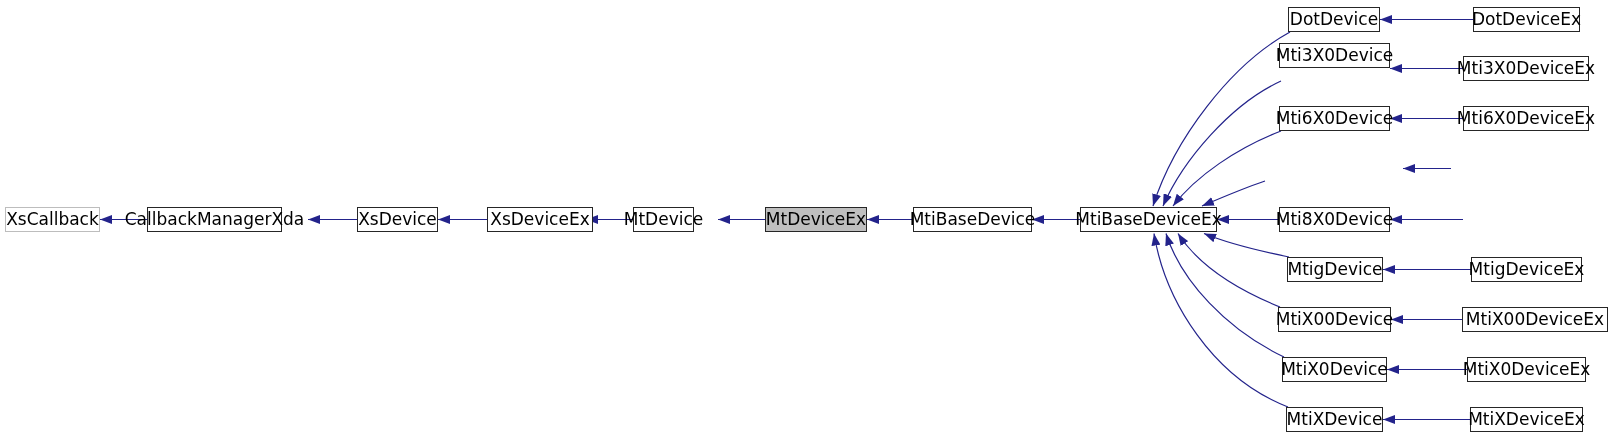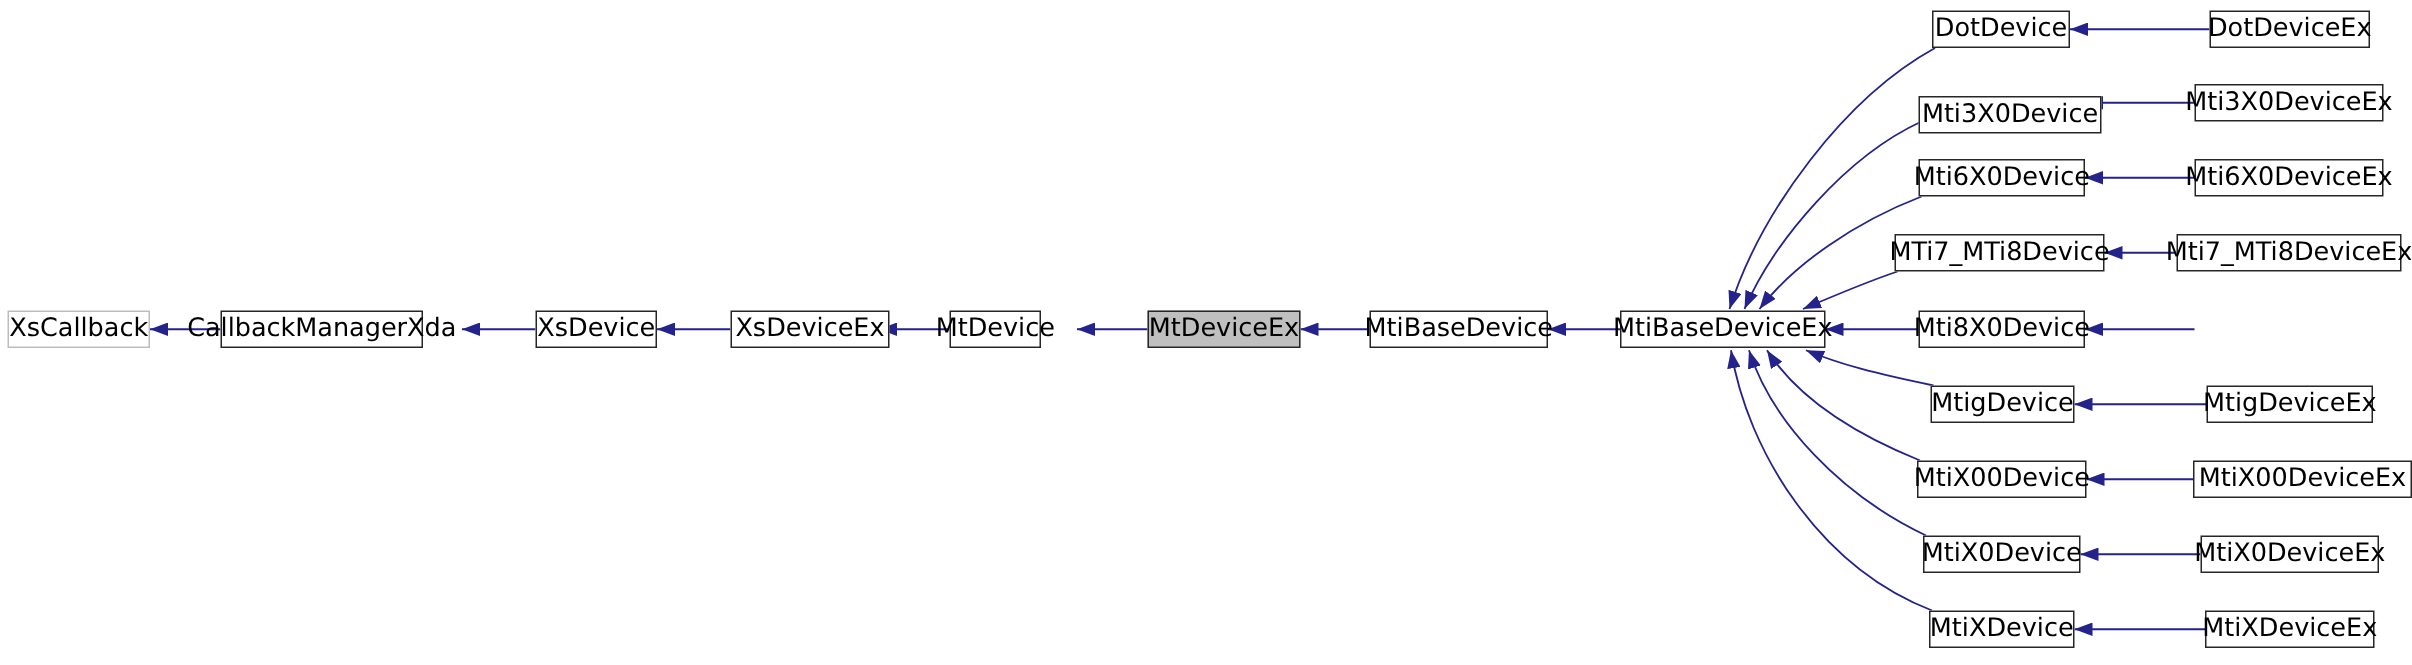--- a/index.html
+++ b/index.html
@@ -76,31 +76,29 @@
   <div class="node muted" style="left:5px;top:207px;width:95px">XsCallback</div>
   <div class="node" style="left:147px;top:207px;width:135px">CallbackManagerXda</div>
   <div class="node" style="left:357px;top:207px;width:81px">XsDevice</div>
   <div class="node" style="left:487px;top:207px;width:106px">XsDeviceEx</div>
   <div class="node" style="left:633px;top:207px;width:61px">MtDevice</div>
   <div class="node highlight" style="left:765px;top:207px;width:102px">MtDeviceEx</div>
   <div class="node" style="left:913px;top:207px;width:119px">MtiBaseDevice</div>
   <div class="node" style="left:1080px;top:207px;width:137px">MtiBaseDeviceEx</div>
 
   <div class="node" style="left:1288px;top:7px;width:92px">DotDevice</div>
-  <div class="node" style="left:1279px;top:64px;width:122px">Mti3X0Device</div>
+  <div class="node" style="left:1279px;top:43px;width:111px">Mti3X0Device</div>
   <div class="node" style="left:1279px;top:106px;width:111px">Mti6X0Device</div>
-  <div class="node" style="left:1263px;top:156px;width:140px">MTi7_MTi8Device</div>
   <div class="node" style="left:1279px;top:207px;width:111px">Mti8X0Device</div>
   <div class="node" style="left:1287px;top:257px;width:96px">MtigDevice</div>
   <div class="node" style="left:1278px;top:307px;width:113px">MtiX00Device</div>
   <div class="node" style="left:1282px;top:357px;width:105px">MtiX0Device</div>
   <div class="node" style="left:1286px;top:407px;width:97px">MtiXDevice</div>
 
   <div class="node" style="left:1473px;top:7px;width:107px">DotDeviceEx</div>
   <div class="node" style="left:1463px;top:56px;width:126px">Mti3X0DeviceEx</div>
   <div class="node" style="left:1463px;top:106px;width:126px">Mti6X0DeviceEx</div>
-  <div class="node" style="left:1451px;top:156px;width:150px">Mti7_MTi8DeviceEx</div>
   <div class="node" style="left:1471px;top:257px;width:111px">MtigDeviceEx</div>
   <div class="node" style="left:1462px;top:307px;width:146px">MtiX00DeviceEx</div>
   <div class="node" style="left:1467px;top:357px;width:119px">MtiX0DeviceEx</div>
   <div class="node" style="left:1470px;top:407px;width:113px">MtiXDeviceEx</div>
 
 </div>
 
 </body></html>

